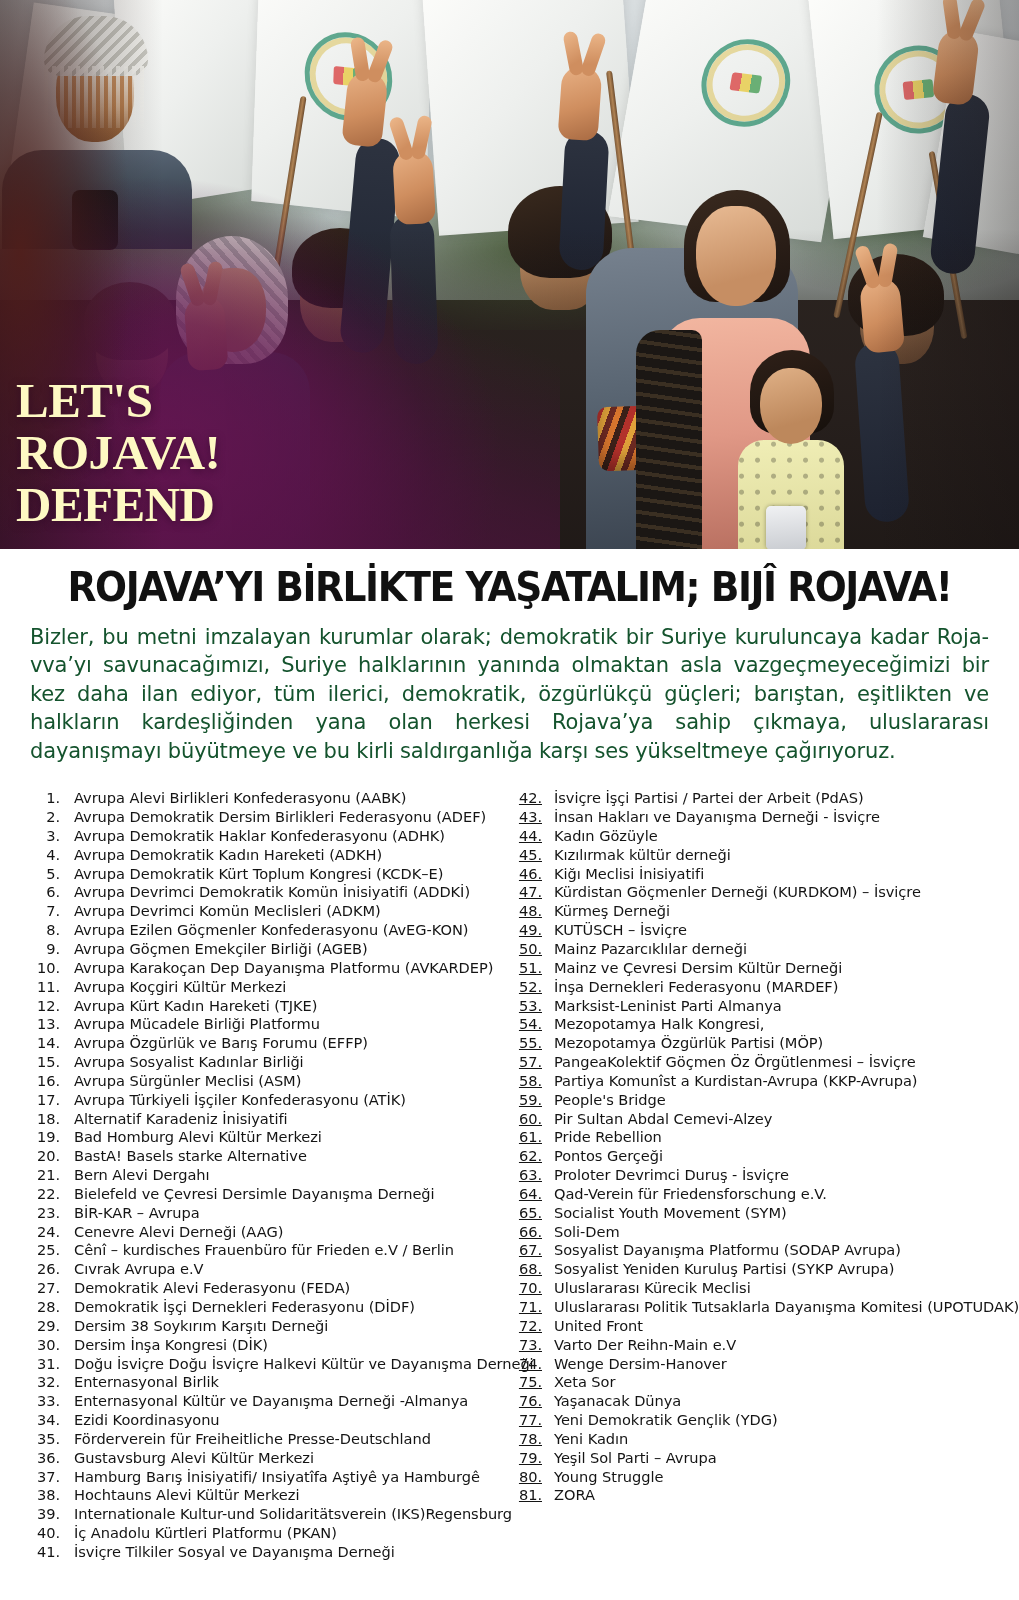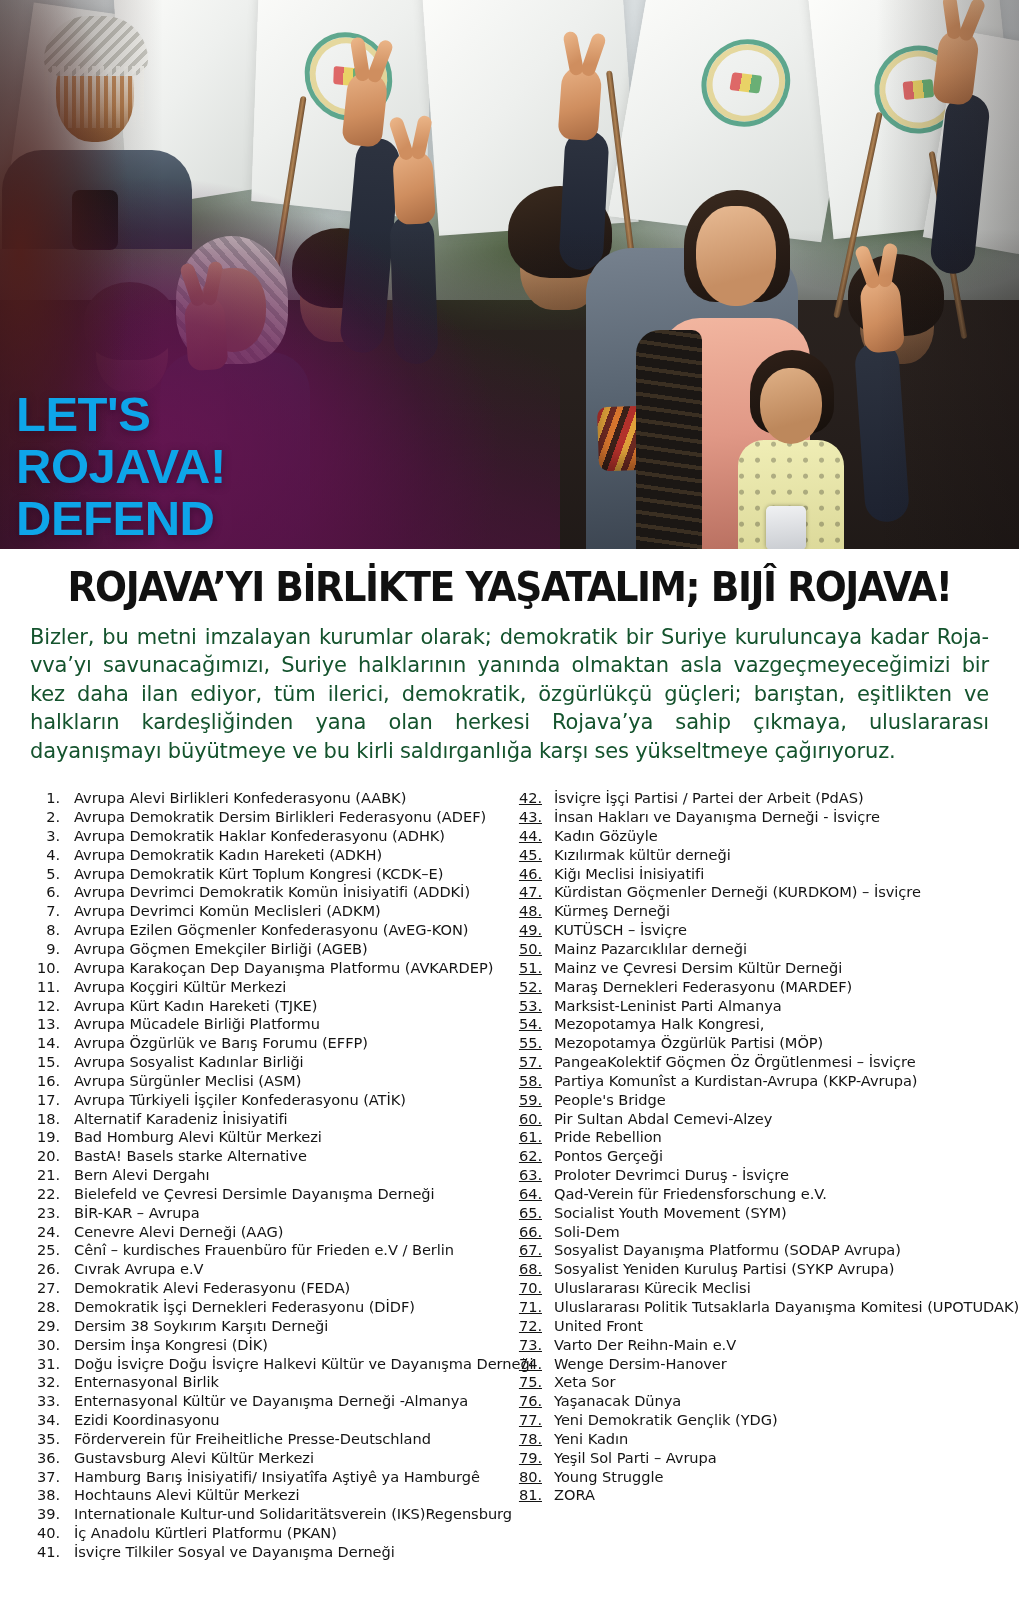--- a/index.html
+++ b/index.html
@@ -276,24 +276,24 @@
       radial-gradient(ellipse 140px 360px at 2% 46%, rgba(80,30,26,.92) 0%, rgba(70,26,24,.45) 45%, rgba(0,0,0,0) 80%),
       linear-gradient(90deg, rgba(30,18,16,.55) 0%, rgba(0,0,0,0) 16%),
       linear-gradient(270deg, rgba(20,14,14,.35) 0%, rgba(0,0,0,0) 14%);
     pointer-events: none;
   }
 
   
   .slogan {
     position: absolute;
     left: 16px;
-    bottom: 4px;
+    bottom: 18px;
     z-index: 6;
-    color: #0ea5e9;
-    font-family: Liberation Sans, sans-serif;
+    color: #fef9c3;
+    font-family: Liberation Serif, serif;
     font-weight: 700;
     font-size: 49px;
     line-height: 1.06;
     letter-spacing: -0.5px;
     text-transform: uppercase;
     text-shadow: 0 2px 8px rgba(40,5,35,.55);
   }
   .slogan span { display: block; }
 
   
@@ -662,21 +662,21 @@
           <li>
             <span class="num">50.</span>
             <span class="name">Mainz Pazarcıklılar derneği</span>
           </li>
           <li>
             <span class="num">51.</span>
             <span class="name">Mainz ve Çevresi Dersim Kültür Derneği</span>
           </li>
           <li>
             <span class="num">52.</span>
-            <span class="name">Maraş Dernekleri Federasyonu (MARDEF)</span>
+            <span class="name">İnşa Dernekleri Federasyonu (MARDEF)</span>
           </li>
           <li>
             <span class="num">53.</span>
             <span class="name">Marksist-Leninist Parti Almanya</span>
           </li>
           <li>
             <span class="num">54.</span>
             <span class="name">Mezopotamya Halk Kongresi,</span>
           </li>
           <li>

